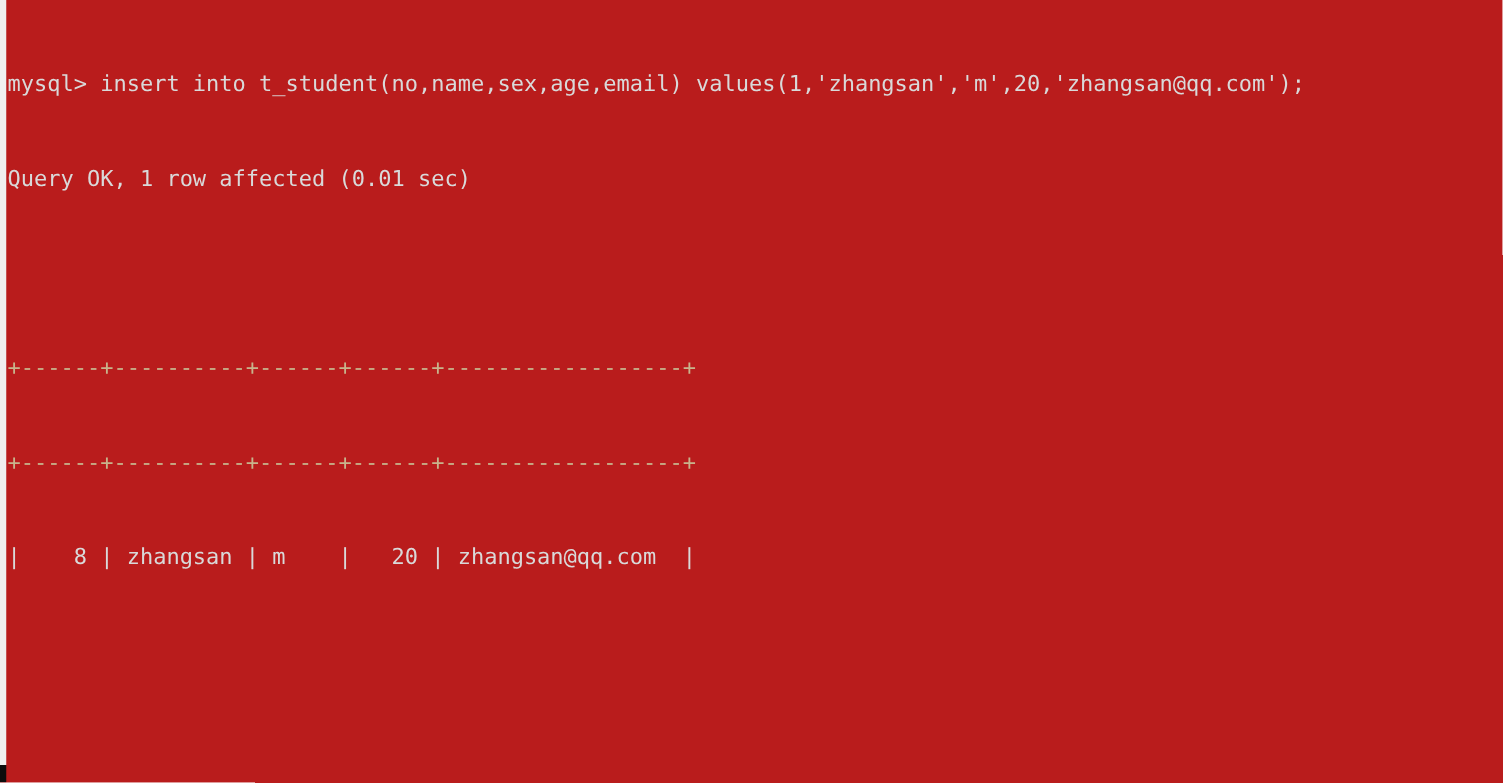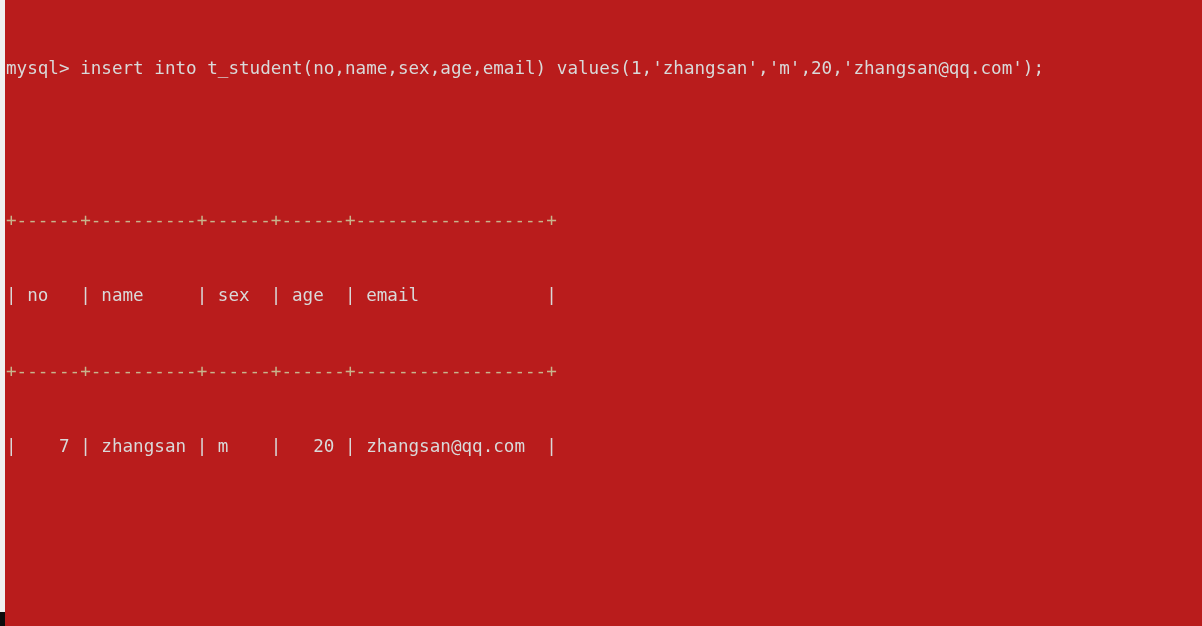--- a/index.html
+++ b/index.html
@@ -63,25 +63,25 @@
 </head>
 <body>
 
 <div id="screen">
 
   <div id="left-edge"></div>
   <div id="left-edge-foot"></div>
 
   <div id="term">
     <div class="line txt">mysql&gt; insert into t_student(no,name,sex,age,email) values(1,'zhangsan','m',20,'zhangsan@qq.com');</div>
+    <div class="line txt">Query OK, 1 row affected (0.01 sec)</div>
     <div class="line blank"></div>
     <div class="line rule">+------+----------+------+------+------------------+</div>
-    <div class="line txt">| no   | name     | sex  | age  | email            |</div>
     <div class="line rule">+------+----------+------+------+------------------+</div>
-    <div class="line txt">|    7 | zhangsan | m    |   20 | zhangsan@qq.com  |</div>
+    <div class="line txt">|    8 | zhangsan | m    |   20 | zhangsan@qq.com  |</div>
     
     
     
     
     
     
     
     
     
     

